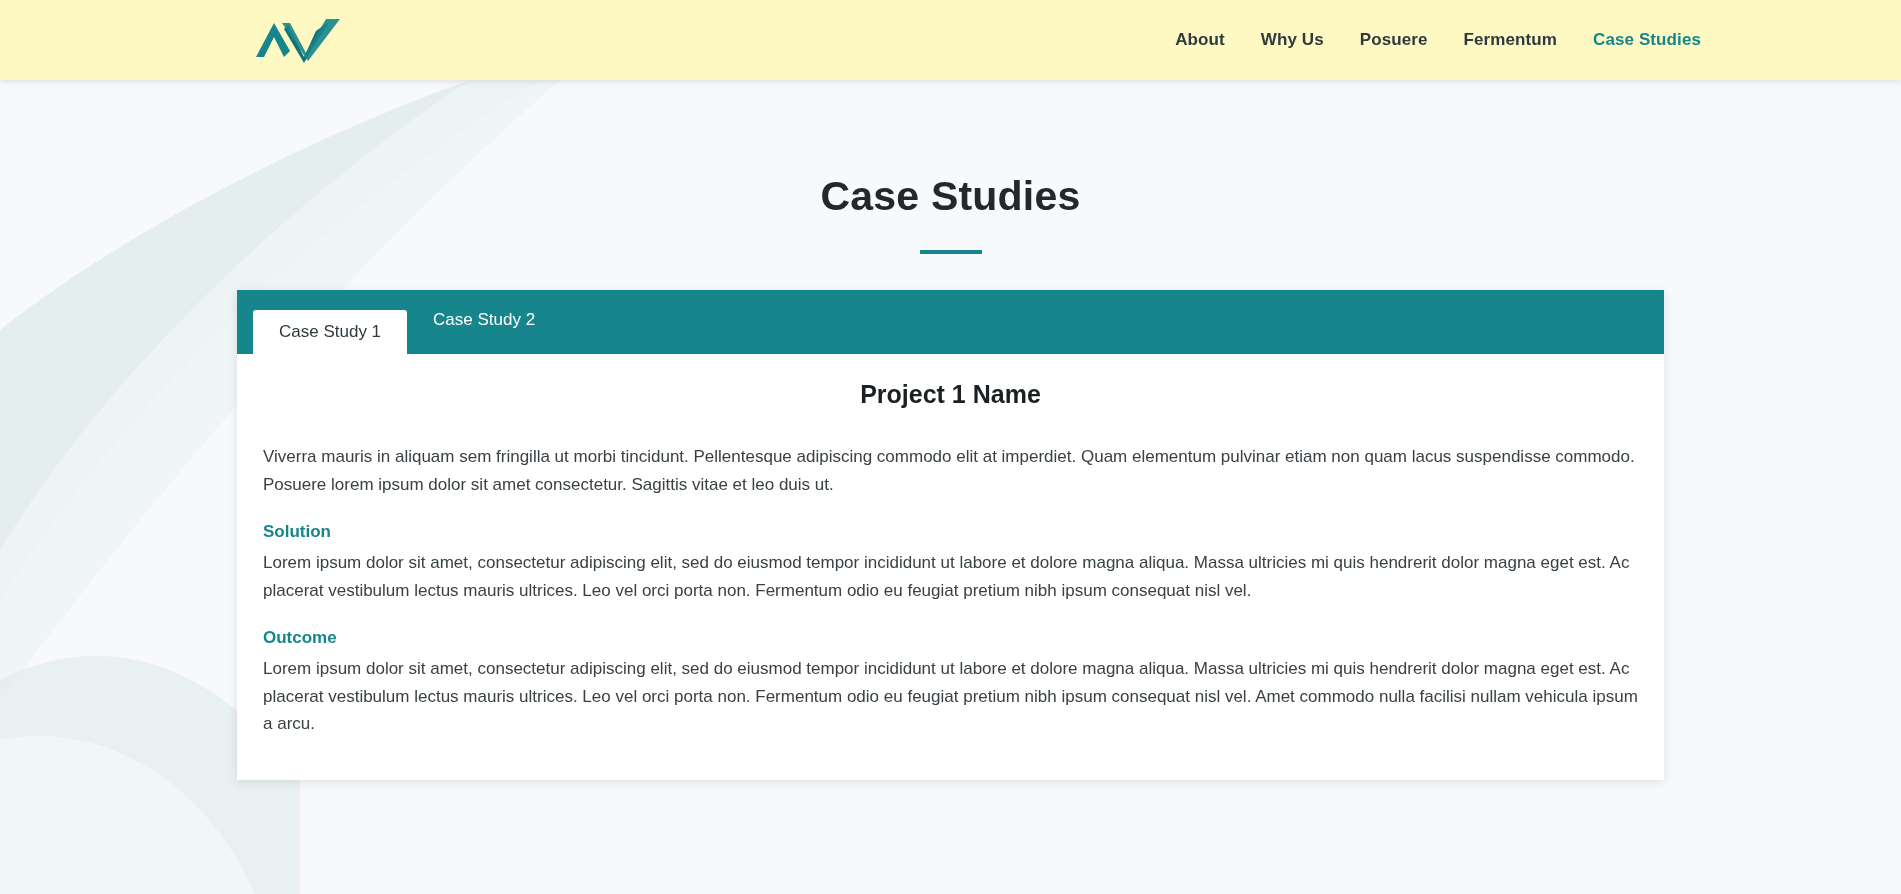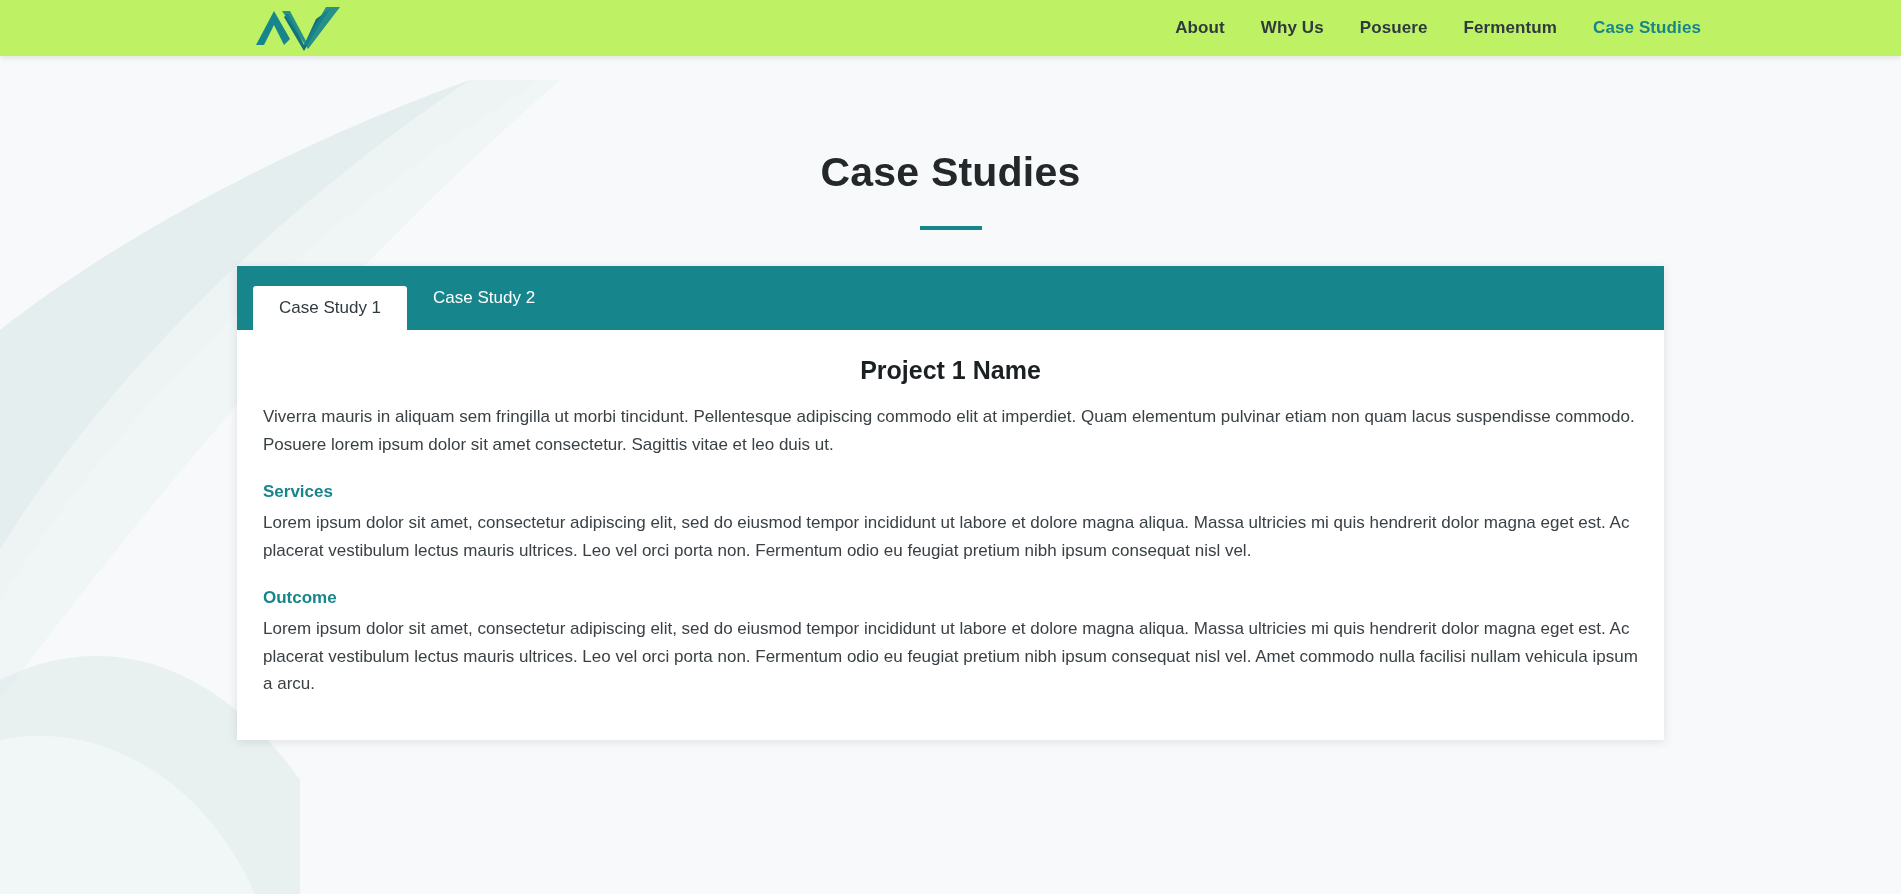--- a/index.html
+++ b/index.html
@@ -8,22 +8,22 @@
     height: 894px;
     overflow: hidden;
     background: #f7f9fa;
     font-family: "Liberation Sans", sans-serif;
   }
 
   
   .site-header {
     position: relative;
     z-index: 10;
-    height: 56px;
-    background: #bef264;
+    height: 80px;
+    background: #fef9c3;
     box-shadow: 0 2px 6px rgba(0,0,0,0.10);
     display: flex;
     align-items: center;
     padding: 0 0 0 0;
   }
   .logo-wrap {
     margin-left: 254px;
     display: flex;
     align-items: center;
     height: 100%;
@@ -84,21 +84,21 @@
 
   .card {
     position: relative;
     width: 1427px;
     margin: 36px auto 0 auto;
     background: #ffffff;
     box-shadow: 0 2px 10px rgba(0,0,0,0.10);
   }
   .tabstrip {
     display: flex;
-    align-items: center;
+    align-items: flex-end;
     background: #17858c;
     height: 64px;
     padding-left: 16px;
   }
   .tab {
     font-size: 17px;
     color: #ffffff;
     padding: 0 26px;
     height: 68px;
     display: flex;
@@ -116,21 +116,21 @@
   }
 
   .panel {
     padding: 26px 26px 42px 26px;
   }
   .project-name {
     text-align: center;
     font-size: 25px;
     font-weight: bold;
     color: #1b2023;
-    margin-bottom: 18px;
+    margin-bottom: 34px;
   }
   .section-heading {
     color: #17858c;
     font-size: 17px;
     font-weight: bold;
     margin-bottom: 7px;
   }
   .section-body {
     font-size: 17px;
     line-height: 1.62;
@@ -176,20 +176,20 @@
     <div class="tabstrip">
       <div class="tab active">Case Study 1</div>
       <div class="tab">Case Study 2</div>
     </div>
 
     <div class="panel">
       <h2 class="project-name">Project 1 Name</h2>
 
       <p class="section-body">Viverra mauris in aliquam sem fringilla ut morbi tincidunt. Pellentesque adipiscing commodo elit at imperdiet. Quam elementum pulvinar etiam non quam lacus suspendisse commodo. Posuere lorem ipsum dolor sit amet consectetur. Sagittis vitae et leo duis ut.</p>
 
-      <h3 class="section-heading">Services</h3>
+      <h3 class="section-heading">Solution</h3>
       <p class="section-body">Lorem ipsum dolor sit amet, consectetur adipiscing elit, sed do eiusmod tempor incididunt ut labore et dolore magna aliqua. Massa ultricies mi quis hendrerit dolor magna eget est. Ac placerat vestibulum lectus mauris ultrices. Leo vel orci porta non. Fermentum odio eu feugiat pretium nibh ipsum consequat nisl vel.</p>
 
       <h3 class="section-heading">Outcome</h3>
       <p class="section-body">Lorem ipsum dolor sit amet, consectetur adipiscing elit, sed do eiusmod tempor incididunt ut labore et dolore magna aliqua. Massa ultricies mi quis hendrerit dolor magna eget est. Ac placerat vestibulum lectus mauris ultrices. Leo vel orci porta non. Fermentum odio eu feugiat pretium nibh ipsum consequat nisl vel. Amet commodo nulla facilisi nullam vehicula ipsum a arcu.</p>
     </div>
   </section>
 </main>
 
 </body></html>

